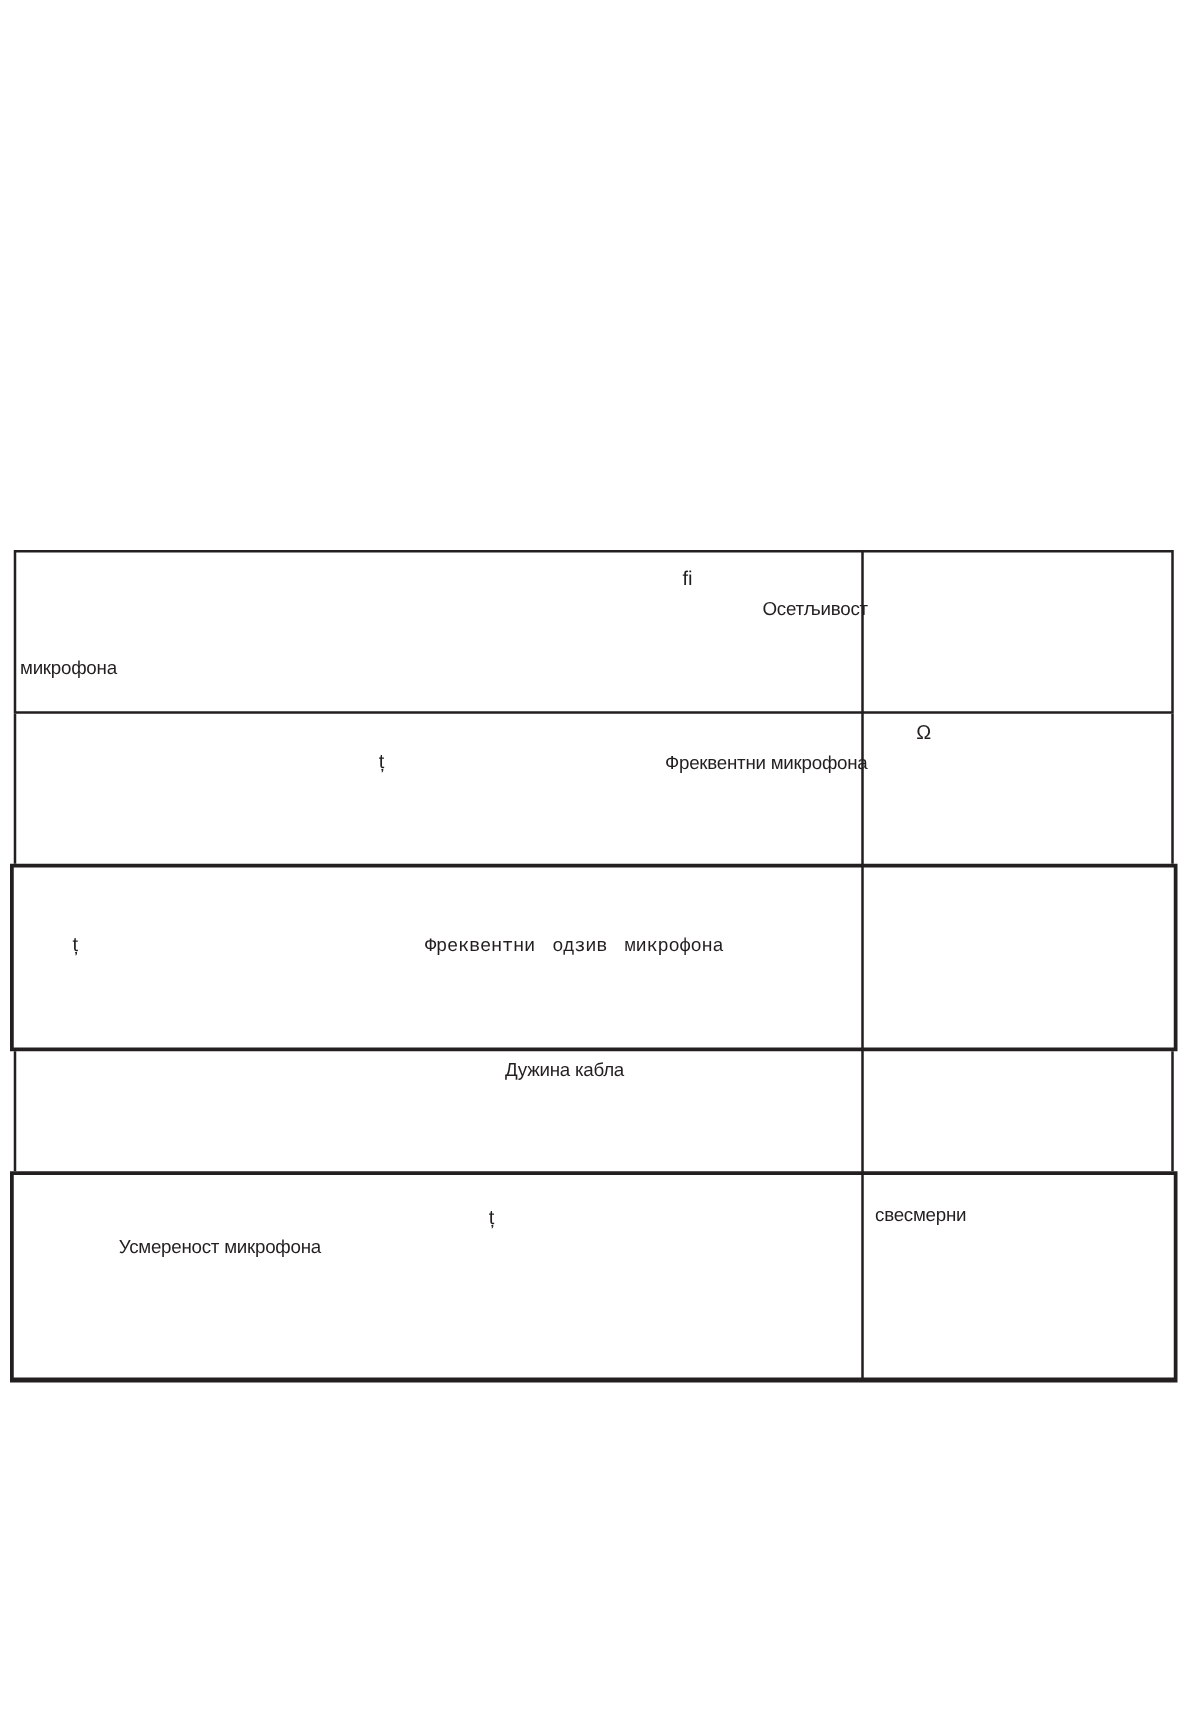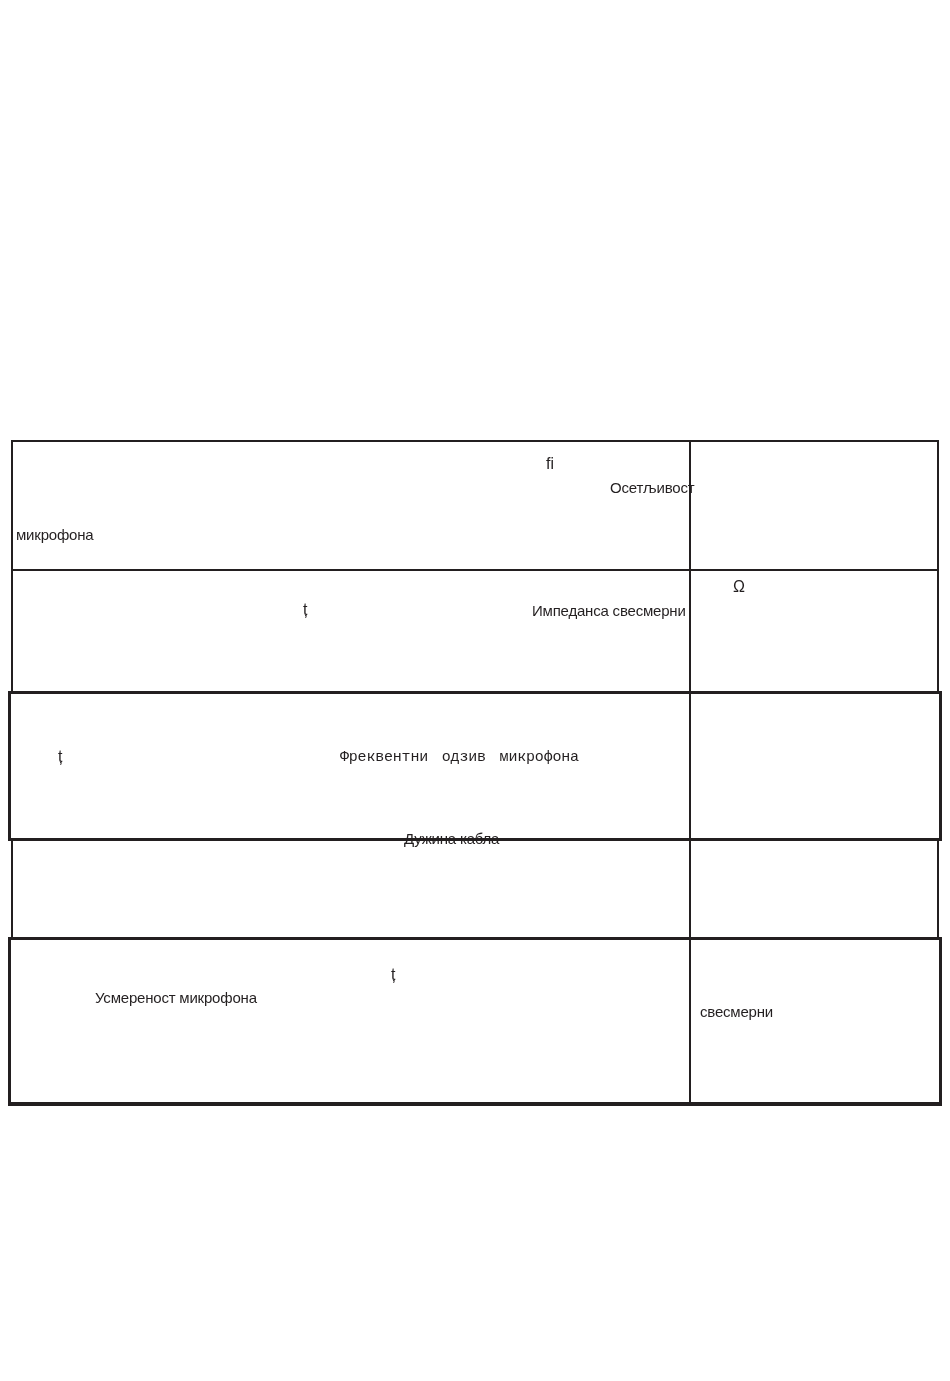--- a/index.html
+++ b/index.html
@@ -50,25 +50,25 @@
   <div class="row r4"></div>
   <div class="row r5"></div>
 
   <div class="vdiv"></div>
 
   <span class="t marker" style="left:546px; top:455px;">ﬁ</span>
   <span class="t" style="left:610px; top:479px;text-align:right;">Осетљивост</span>
   <span class="t" style="left:16px; top:526px;">микрофона</span>
 
   <span class="t marker" style="left:303px; top:601px;">ț</span>
-  <span class="t" style="left:532px; top:602px;">Импеданса свесмерни</span>
+  <span class="t" style="left:532px; top:602px;">Фреквентни микрофона</span>
   <span class="t omega" style="left:733px; top:578px;">Ω</span>
 
   <span class="t marker" style="left:58px; top:748px;">ț</span>
   <span class="t wide-words" style="left:340px; top:749px;">Фреквентни одзив микрофона</span>
 
-  <span class="t" style="left:404px; top:830px;">Дужина кабла</span>
+  <span class="t" style="left:404px; top:848px;">Дужина кабла</span>
 
   <span class="t marker" style="left:391px; top:966px;">ț</span>
   <span class="t" style="left:95px; top:989px;">Усмереност микрофона</span>
-  <span class="t" style="left:700px; top:1003px;">свесмерни</span>
+  <span class="t" style="left:700px; top:964px;">свесмерни</span>
 
 </div>
 
 </body></html>

